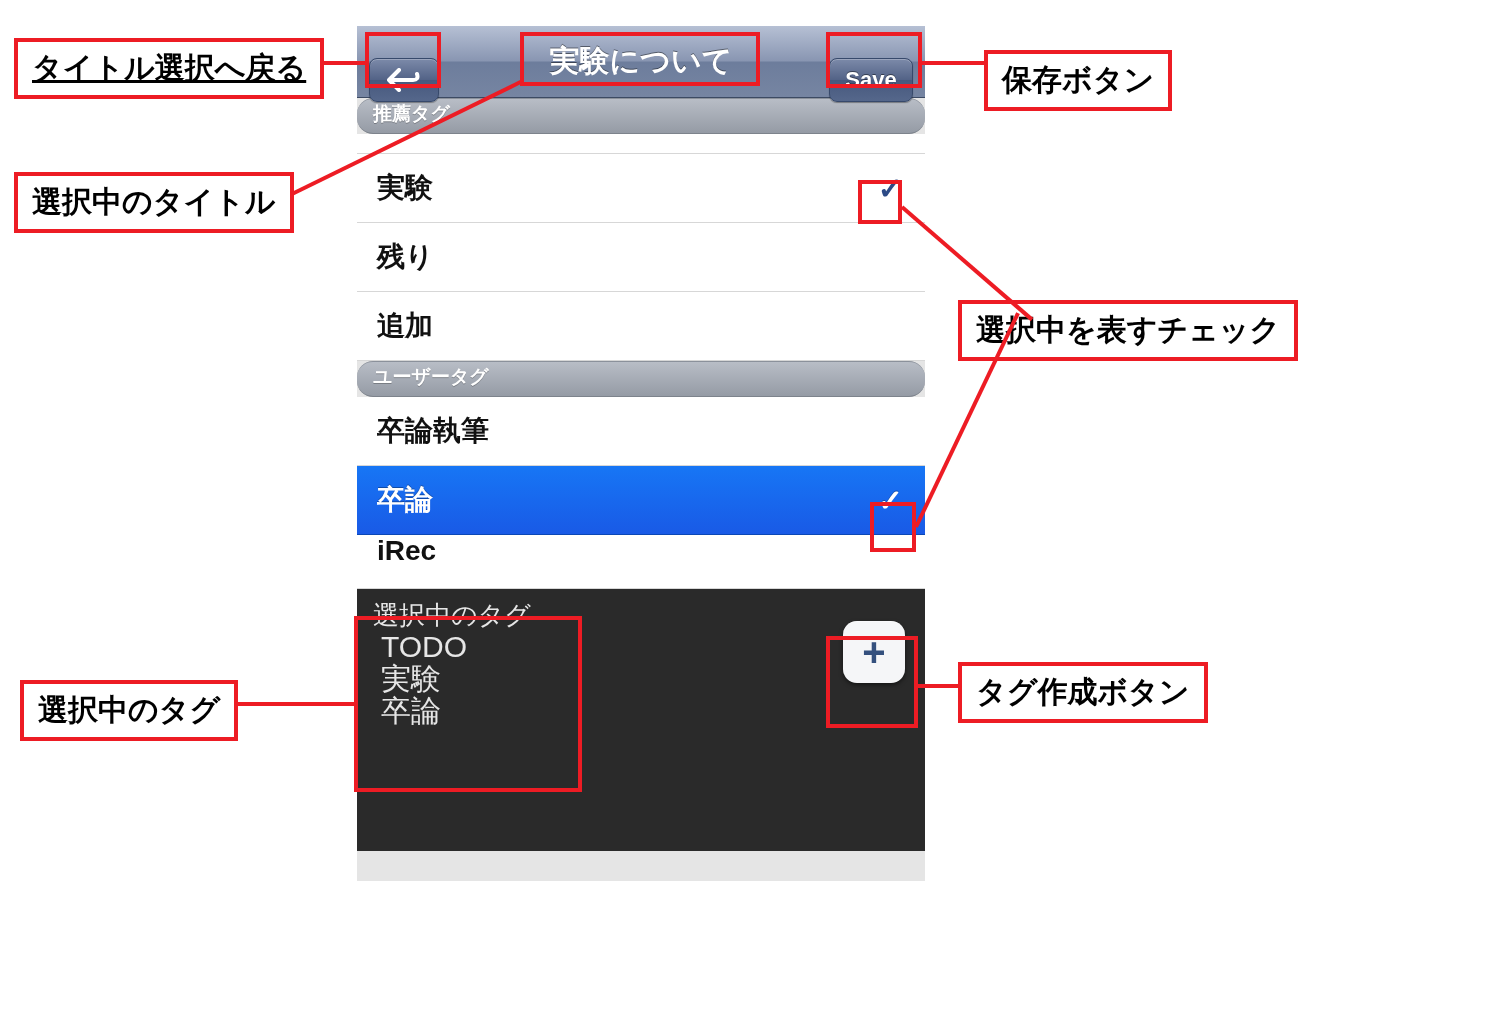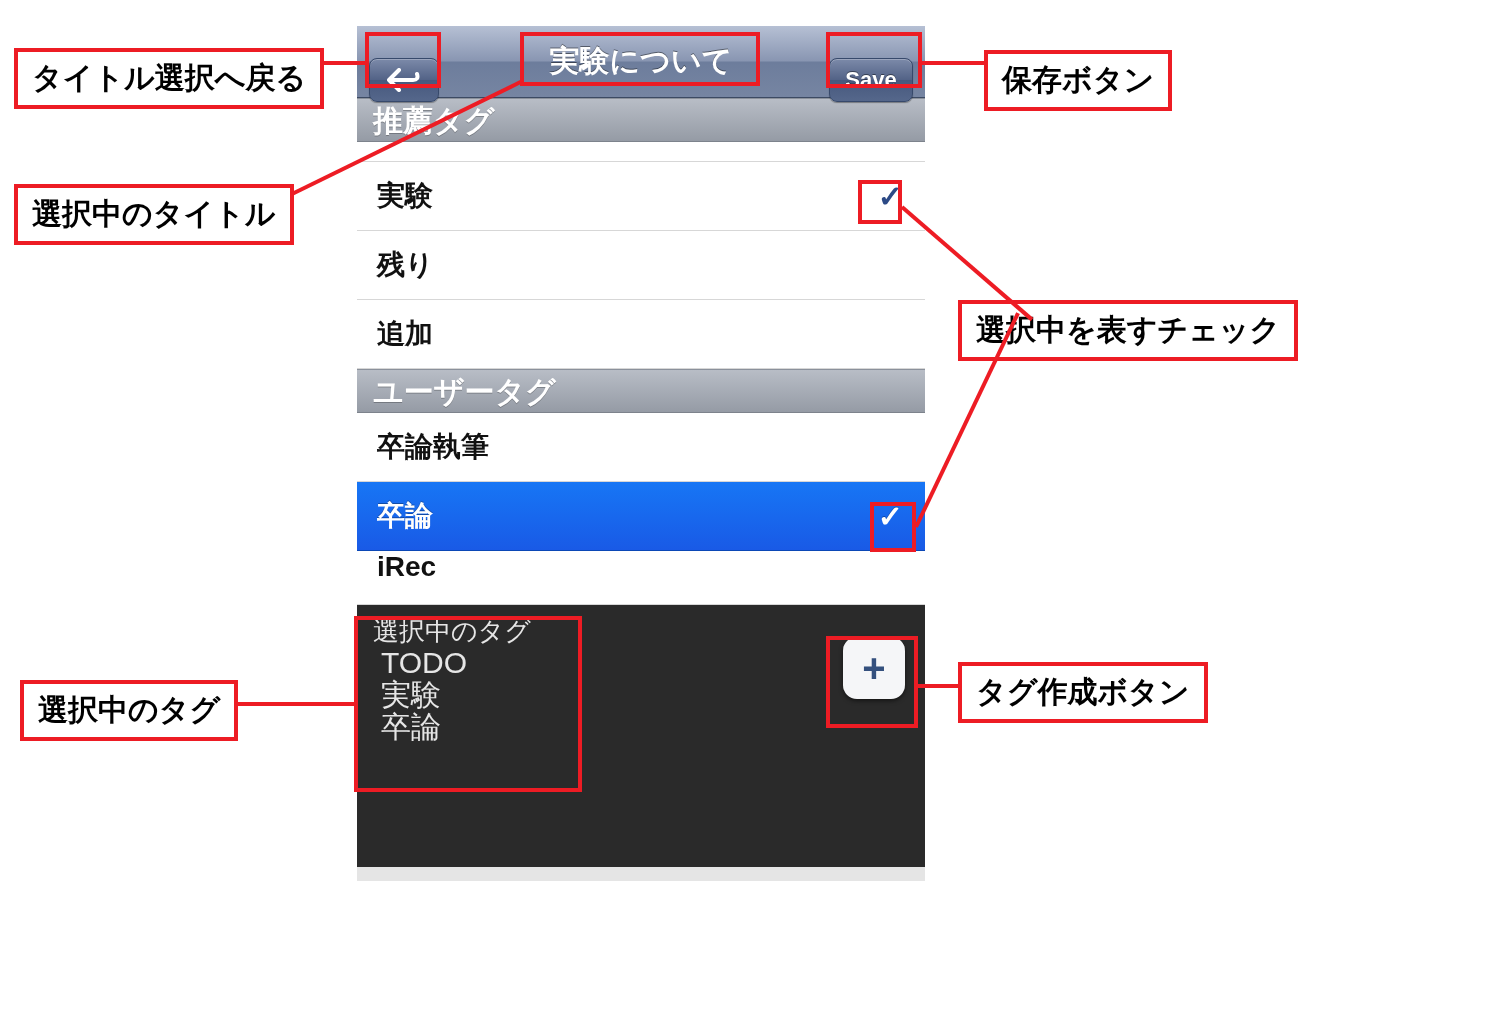--- a/index.html
+++ b/index.html
@@ -10,21 +10,21 @@
   .phone { position: absolute; left: 357px; top: 26px; width: 568px; height: 855px; background: #e5e5e5; }
 
   
   .navbar { position: relative; height: 72px; background: linear-gradient(#b6c0d4,#8996b2 49%,#6d7d9c 51%,#7685a2); border-bottom: 1px solid #3c4a63; display: flex; align-items: center; justify-content: center; }
   .nav-title { color: #ffffff; font-size: 30px; font-weight: 700; text-shadow: 0 -1px 0 rgba(0,0,0,.45); }
   .nav-back, .nav-save { position: absolute; top: 32px; height: 44px; border-radius: 8px; display: flex; align-items: center; justify-content: center; background: linear-gradient(#7c8aa9,#536387 49%,#47597e 51%,#55678b); box-shadow: inset 0 1px 0 rgba(255,255,255,.25), 0 1px 1px rgba(0,0,0,.35); border: 1px solid #37496b; color: #fff; }
   .nav-back { left: 12px; width: 70px; }
   .nav-save { right: 12px; width: 84px; font-size: 22px; font-weight: 700; text-shadow: 0 -1px 0 rgba(0,0,0,.45); }
 
   
-  .section-header { height: 44px; background: linear-gradient(#b8bdc6,#959ba5); border-top: 1px solid #8b919b; border-bottom: 1px solid #7d838c; color: #ffffff; font-size: 30px; font-weight: 700; padding: 2px 16px 0; text-shadow: 0 1px 0 rgba(0,0,0,.25); white-space: nowrap; overflow: hidden; }
+  .section-header { height: 36px; background: linear-gradient(#b8bdc6,#959ba5); border-top: 1px solid #8b919b; border-bottom: 1px solid #7d838c; color: #ffffff; font-size: 19px; font-weight: 700; padding: 2px 16px 0; text-shadow: 0 1px 0 rgba(0,0,0,.25); white-space: nowrap; overflow: hidden; border-radius: 16px; }
 
   
   .row { position: relative; height: 69px; border-bottom: 1px solid #d7d7d7; display: flex; align-items: center; padding: 0 20px; font-size: 28px; font-weight: 700; color: #111; background: #fff; }
   .row.partial-top { height: 20px; border-bottom: 1px solid #d7d7d7; }
   .row .check { position: absolute; right: 22px; top: 50%; transform: translateY(-50%); color: #2c4a86; font-size: 30px; font-weight: 800; }
   .row.selected { background: linear-gradient(#1776f5,#195ae6); color: #ffffff; text-shadow: 0 -1px 0 rgba(0,0,0,.3); border-bottom: 1px solid #0b47b6; }
   .row.selected .check { color: #ffffff; }
   .row.last-utag { height: 54px; align-items: flex-start; }
 
   
@@ -97,22 +97,22 @@
   </div>
 
   <div class="frame" style="left:365px; top:32px;  width:76px;  height:56px;"></div>
   <div class="frame" style="left:520px; top:32px;  width:240px; height:54px;"></div>
   <div class="frame" style="left:826px; top:32px;  width:96px;  height:56px;"></div>
   <div class="frame" style="left:858px; top:180px; width:44px;  height:44px;"></div>
   <div class="frame" style="left:870px; top:502px; width:46px;  height:50px;"></div>
   <div class="frame" style="left:354px; top:616px; width:228px; height:176px;"></div>
   <div class="frame" style="left:826px; top:636px; width:92px;  height:92px;"></div>
 
-  <div class="callout" style="left:14px;  top:48px;">タイトル選択へ戻る</div>
-  <div class="callout" style="left:14px;  top:184px;">選択中のタイトル</div>
+  <div class="callout" style="left:14px;  top:38px;text-decoration:underline;">タイトル選択へ戻る</div>
+  <div class="callout" style="left:14px;  top:172px;">選択中のタイトル</div>
   <div class="callout" style="left:984px; top:50px;">保存ボタン</div>
   <div class="callout" style="left:958px; top:300px;">選択中を表すチェック</div>
   <div class="callout" style="left:20px;  top:680px;">選択中のタグ</div>
   <div class="callout" style="left:958px; top:662px;">タグ作成ボタン</div>
 
   <div class="conn" style="left:321px; top:61px;  width:44px;"></div>
   <div class="conn" style="left:292px; top:192px; width:255px; transform:rotate(-26.1deg);"></div>
   <div class="conn" style="left:922px; top:61px;  width:62px;"></div>
   <div class="conn" style="left:902px; top:205px; width:172px; transform:rotate(40.9deg);"></div>
   <div class="conn" style="left:916px; top:525px; width:237px; transform:rotate(-64.5deg);"></div>

